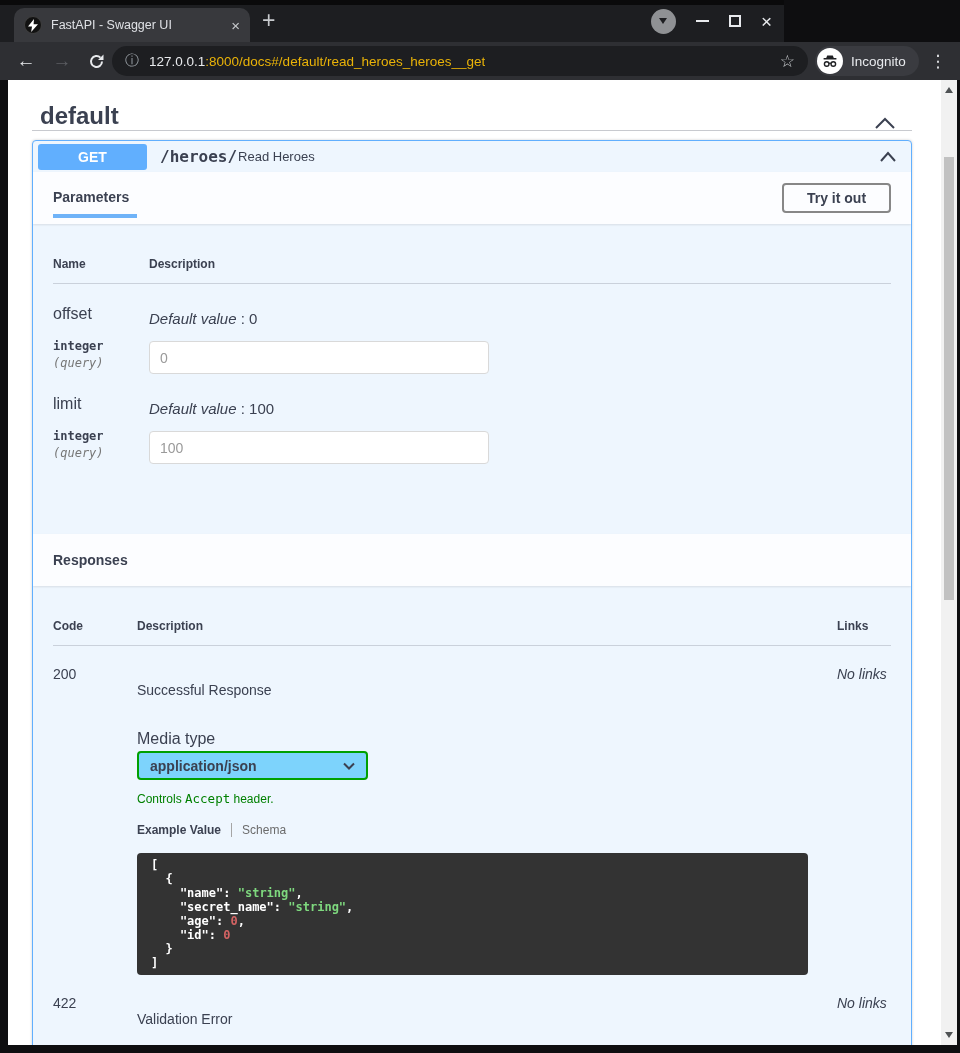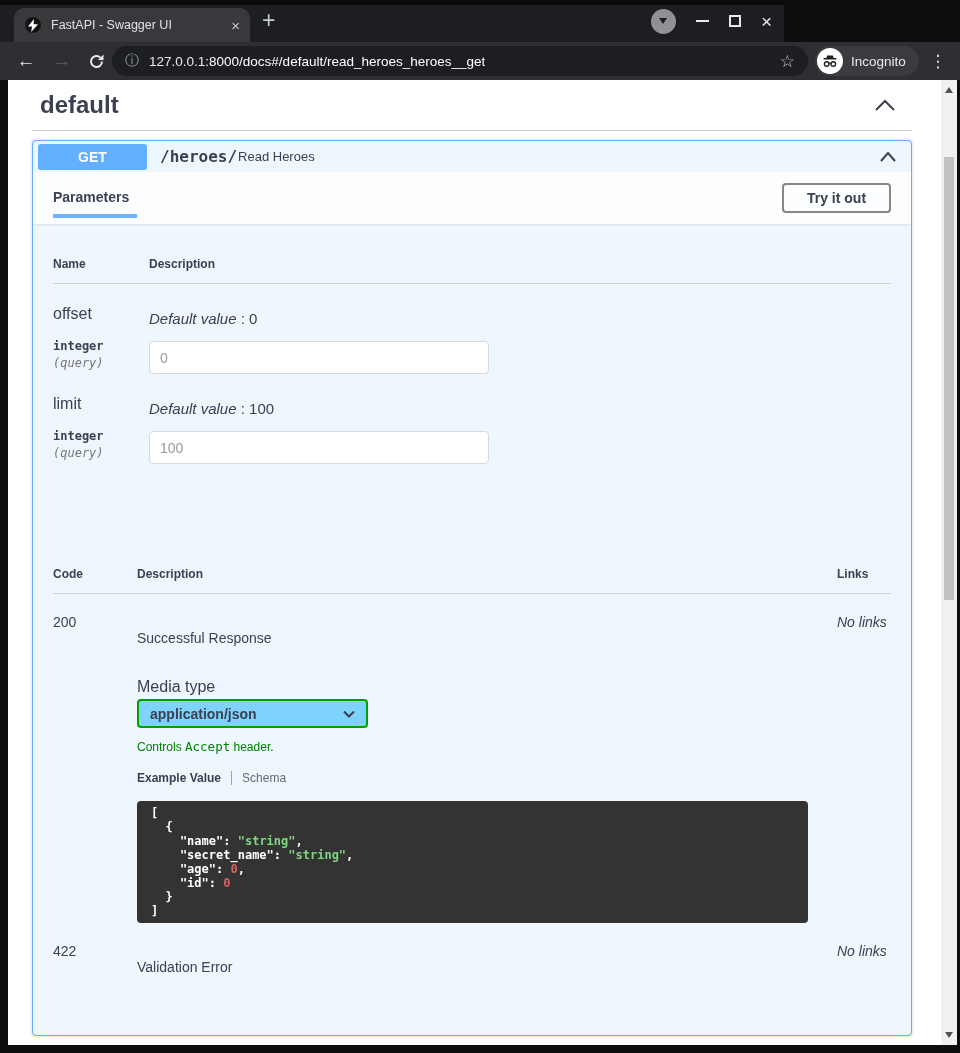--- a/index.html
+++ b/index.html
@@ -28,40 +28,40 @@
   .nav-icon { position:absolute; top:0; height:38px; display:flex; align-items:center; justify-content:center; width:28px;
               color:#e8eaed; font-size:19px; }
   .nav-back { left:12px; }
   .nav-fwd { left:48px; color:#5c5e63; }
   .nav-reload { left:82px; }
   .omnibox { position:absolute; left:112px; top:4px; width:696px; height:30px; background:#1d1e21; border-radius:15px;
              display:flex; align-items:center; padding:0 13px; }
   .info-icon { color:#9aa0a6; font-size:14px; margin-right:10px; }
   .url { font-size:13.5px; white-space:nowrap; overflow:hidden; }
   .url-host { color:#e8eaed; }
-  .url-rest { color:#ffffff; }
+  .url-rest { color:#eab308; }
   .star-icon { margin-left:auto; color:#c7cacd; font-size:17px; }
   .incog { position:absolute; left:815px; top:4px; height:30px; background:#3a3b40; border-radius:15px;
            display:flex; align-items:center; padding:0 13px 0 2px; }
   .incog-circle { width:26px; height:26px; background:#fff; border-radius:50%; display:flex; align-items:center; justify-content:center; margin-right:8px; }
   .incog-label { color:#e8eaed; font-size:13.5px; }
   .menu-dots { position:absolute; left:926px; top:0; height:38px; width:24px; display:flex; align-items:center; justify-content:center;
                color:#e8eaed; font-size:17px; }
 
   
   .page { position:absolute; left:8px; top:80px; width:949px; height:965px; background:#fff; overflow:hidden; }
   .scrollbar { position:absolute; right:0; top:0; width:16px; height:965px; background:#f1f1f1; z-index:5; }
   .sb-btn { position:absolute; left:0; width:16px; height:16px; display:flex; align-items:center; justify-content:center; }
   .sb-up { top:2px; } .sb-down { bottom:2px; }
   .tri-up { width:0;height:0;border-left:4px solid transparent;border-right:4px solid transparent;border-bottom:6px solid #4f5254; }
   .tri-down { width:0;height:0;border-left:4px solid transparent;border-right:4px solid transparent;border-top:6px solid #4f5254; }
   .sb-thumb { position:absolute; left:3px; top:77px; width:10px; height:443px; background:#c1c1c1; }
 
   .swagger { position:absolute; left:24px; top:0; width:880px; color:#3b4151; }
-  .tag-header { height:51px; display:flex; align-items:center; padding:0 16px 0 8px;
+  .tag-header { height:51px; display:flex; align-items:flex-end; padding:0 16px 0 8px;
                 border-bottom:1px solid rgba(59,65,81,.28); }
   .tag-title { font-size:24px; font-weight:700; flex:1; }
   .chev { display:block; }
 
   .opblock { margin-top:9px; border:1px solid #61affe; border-radius:4px; background:#eef6fe;
              box-shadow:0 0 3px rgba(0,0,0,.19); overflow:hidden; }
   .op-summary { height:31px; display:flex; align-items:center; padding:0 14px 0 5px; cursor:pointer; }
   .method-badge { width:109px; height:26px; background:#61affe; border-radius:3px; color:#fff; font-weight:700;
                   font-size:14px; display:flex; align-items:center; justify-content:center; }
   .op-path { font-family:"DejaVu Sans Mono", monospace; font-size:16px; font-weight:700; margin-left:13px; }
@@ -221,20 +221,23 @@
             </div>
             <div>
               <div class="param-default"><em>Default value</em><span> : 100</span></div>
               <input class="param-input" type="text" placeholder="100" style="">
             </div>
           </div>
 
           <div class="params-pad"></div>
         </div>
 
+        <div class="sec-header">
+          <span class="resp-title">Responses</span>
+        </div>
 
         <div class="tbl-body">
           <div class="t-head resp-grid">
             <span>Code</span>
             <span>Description</span>
             <span>Links</span>
           </div>
 
           <div class="resp-row">
             <div class="resp-code">200</div>

